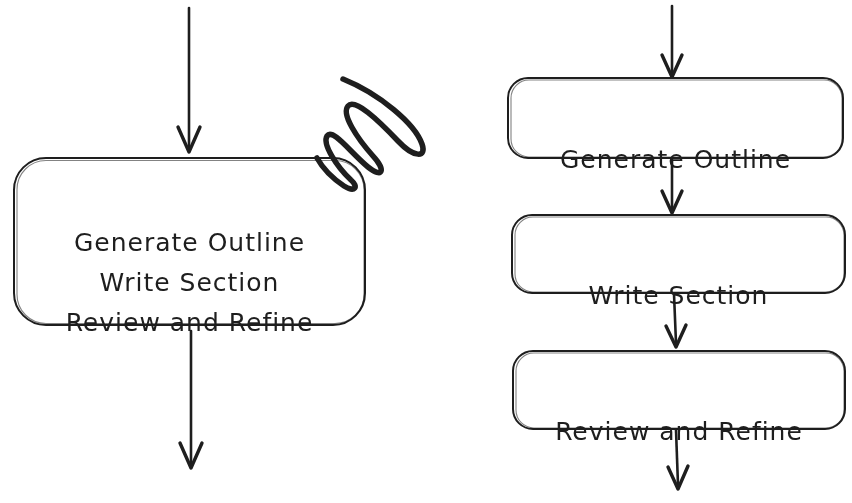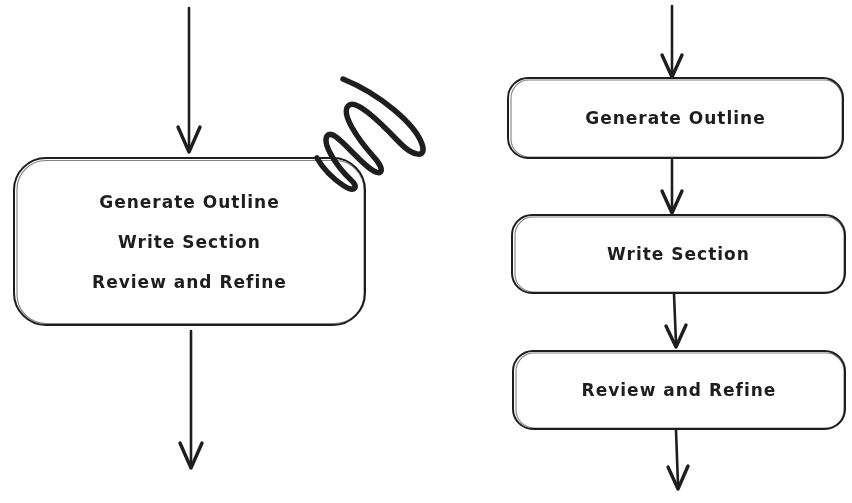--- a/index.html
+++ b/index.html
@@ -18,24 +18,25 @@
   .canvas svg{position:absolute;left:0;top:0;}
   .shape-stroke{fill:none;stroke:var(--stroke);stroke-width:2;}
   .shape-stroke.sketch2{stroke-width:1.1;opacity:.55;}
   .arrow-shaft{fill:none;stroke:var(--stroke);stroke-width:2.6;stroke-linecap:round;}
   .arrow-head{fill:none;stroke:var(--stroke);stroke-width:3.4;stroke-linecap:round;stroke-linejoin:round;}
   .scribble{fill:none;stroke:var(--stroke);stroke-width:5.5;stroke-linecap:round;stroke-linejoin:round;}
   .box-label{
     position:absolute;
     display:flex;flex-direction:column;align-items:center;justify-content:center;
     text-align:center;
-    font-size:17px;font-weight:700;letter-spacing:1px;
+    font-size:25px;font-weight:400;letter-spacing:1px;
     line-height:40px;
     color:var(--stroke);
     pointer-events:none;
+    margin-top:41px;
   }
   .box-label.single{line-height:normal;}
 </style>
 </head>
 <body>
 
 <div class="canvas">
 
   <svg width="852" height="503" viewBox="0 0 852 503" aria-hidden="true">
 

